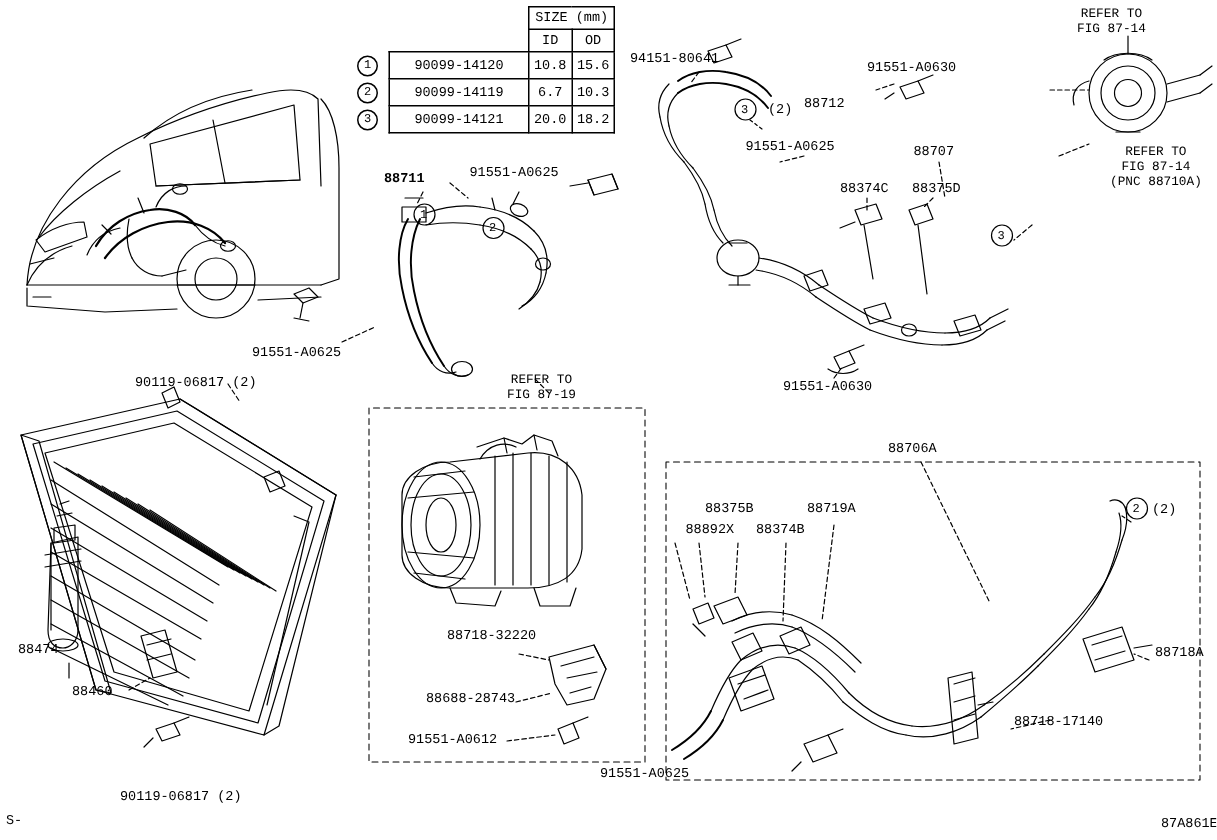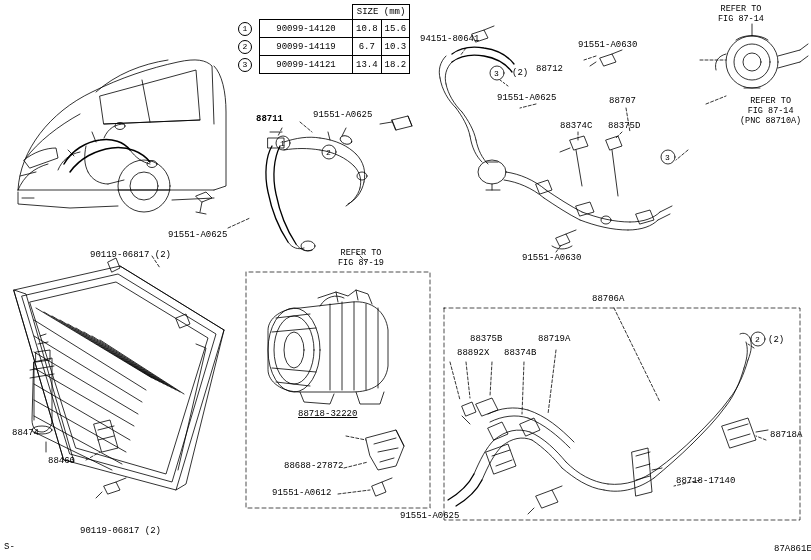--- a/index.html
+++ b/index.html
@@ -394,35 +394,41 @@
 
   <div class="tbl-wrap">
     <table class="sizes">
       <tbody>
           <tr>
         <td class="num" style="border:none"></td>
         <td class="pn" style="border:none"></td>
         <td colspan="2">SIZE (mm)</td>
       </tr>
       <tr>
+        <td class="num" style="border:none"></td>
+        <td class="pn" style="border:none"></td>
+        <td>ID</td>
+        <td>OD</td>
+      </tr>
+      <tr>
         <td class="num"><span class="circnum">1</span></td>
         <td class="pn">90099-14120</td>
         <td>10.8</td>
         <td>15.6</td>
       </tr>
       <tr>
         <td class="num"><span class="circnum">2</span></td>
         <td class="pn">90099-14119</td>
         <td>6.7</td>
         <td>10.3</td>
       </tr>
       <tr>
         <td class="num"><span class="circnum">3</span></td>
         <td class="pn">90099-14121</td>
-        <td>13.4</td>
+        <td>20.0</td>
         <td>18.2</td>
       </tr>
     </tbody>
       </table>
   </div>
 
   <div class="lbl" style="left:420px; top:34px;">94151-80641</div>
   <div class="lbl" style="left:578px; top:40px;">91551-A0630</div>
   <div class="lbl" style="left:512px; top:68px;">(2)</div>
   <div class="lbl" style="left:536px; top:64px;">88712</div>
@@ -432,22 +438,22 @@
   <div class="lbl" style="left:608px; top:121px;">88375D</div>
   <div class="lbl" style="left:522px; top:253px;">91551-A0630</div>
   <div class="lbl" style="left:256px; top:114px;font-weight:bold;">88711</div>
   <div class="lbl" style="left:313px; top:110px;">91551-A0625</div>
   <div class="lbl" style="left:168px; top:230px;">91551-A0625</div>
   <div class="lbl" style="left:90px;  top:250px;">90119-06817 (2)</div>
   <div class="lbl" style="left:12px;  top:428px;">88474</div>
   <div class="lbl" style="left:48px;  top:456px;">88460</div>
   <div class="lbl" style="left:80px;  top:526px;">90119-06817 (2)</div>
   <div class="lbl" style="left:272px; top:488px;">91551-A0612</div>
-  <div class="lbl" style="left:284px; top:461px;">88688-27872</div>
-  <div class="lbl" style="left:298px; top:409px;text-decoration:underline;">88718-32220</div>
+  <div class="lbl" style="left:284px; top:461px;">88688-28743</div>
+  <div class="lbl" style="left:298px; top:419px;">88718-32220</div>
   <div class="lbl" style="left:400px; top:511px;">91551-A0625</div>
   <div class="lbl" style="left:457px; top:348px;">88892X</div>
   <div class="lbl" style="left:470px; top:334px;">88375B</div>
   <div class="lbl" style="left:504px; top:348px;">88374B</div>
   <div class="lbl" style="left:538px; top:334px;">88719A</div>
   <div class="lbl" style="left:592px; top:294px;">88706A</div>
   <div class="lbl" style="left:768px; top:335px;">(2)</div>
   <div class="lbl" style="left:770px; top:430px;">88718A</div>
   <div class="lbl" style="left:676px; top:476px;">88718-17140</div>
 

